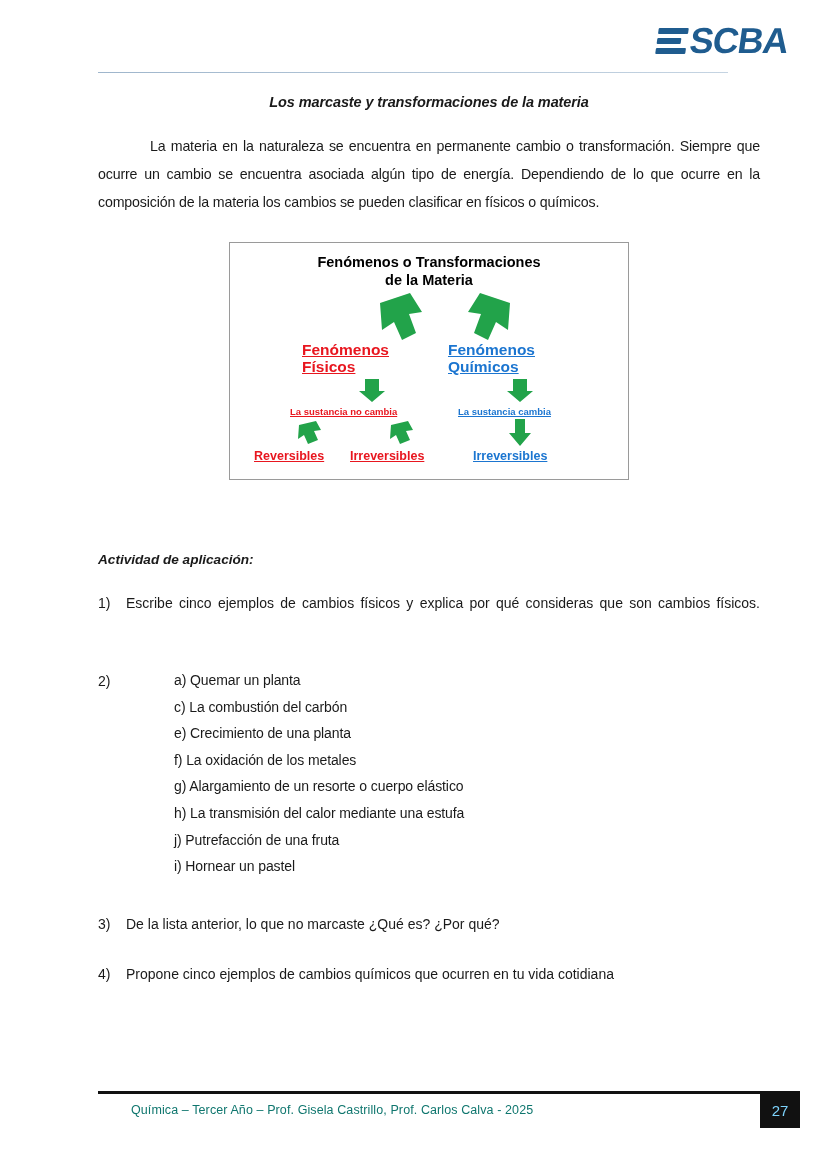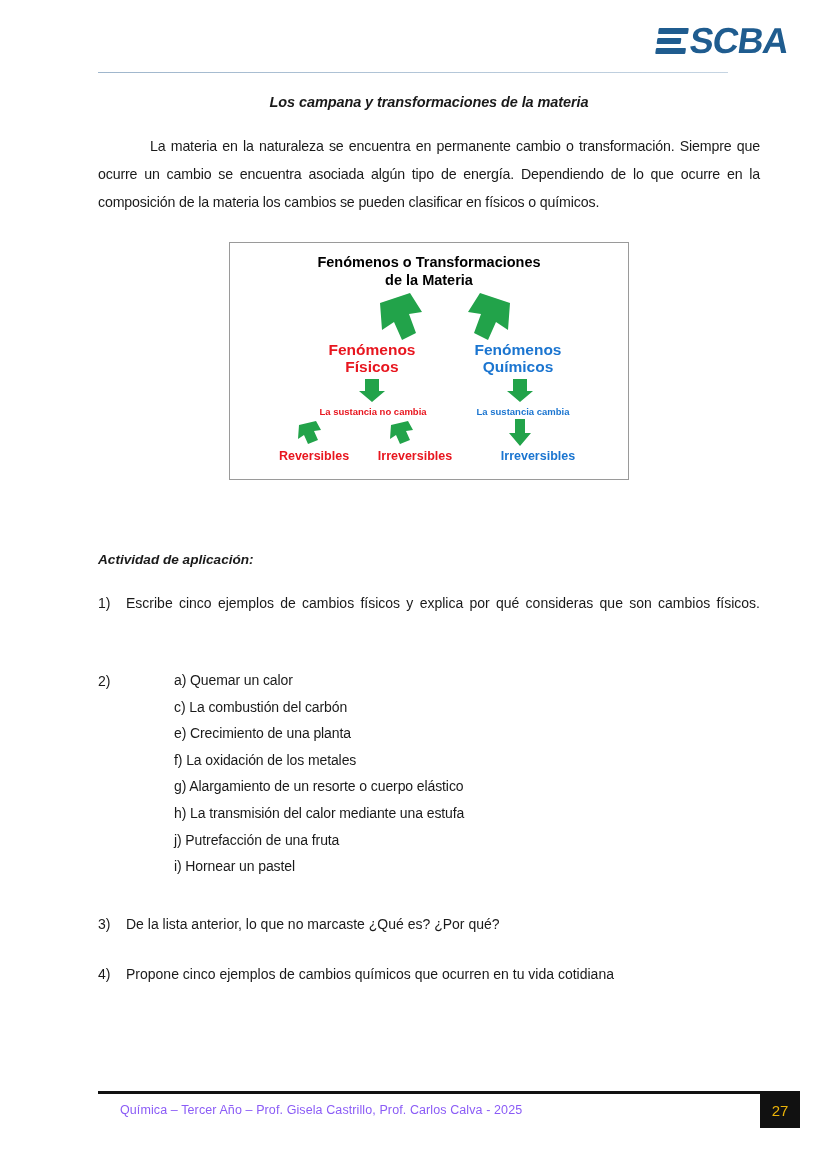--- a/index.html
+++ b/index.html
@@ -109,23 +109,23 @@
     top: 10px;
     left: 0; right: 0;
     text-align: center;
     font-weight: bold;
     font-size: 14.5px;
     line-height: 18px;
     color: #000;
   }
   .fig-label {
     position: absolute;
-    text-align: center;
     font-weight: bold;
     line-height: 17px;
+    text-decoration: underline;
   }
   .lbl-fisicos {
     left: 72px; top: 98px; width: 140px;
     font-size: 15.5px; color: #e8161f;
   }
   .lbl-quimicos {
     left: 218px; top: 98px; width: 140px;
     font-size: 15.5px; color: #1b75d0;
   }
   .lbl-nocambia {
@@ -193,34 +193,34 @@
   .footer-rule {
     position: absolute;
     left: 98px;
     top: 1091px;
     width: 702px;
     height: 2.5px;
     background: #111;
   }
   .footer-text {
     position: absolute;
-    left: 120px;
+    left: 131px;
     top: 1103px;
     font-size: 12.5px;
-    color: #8b5cf6;
+    color: #0f766e;
     letter-spacing: 0.1px;
   }
   .page-box {
     position: absolute;
     left: 760px;
     top: 1092px;
     width: 40px;
     height: 36px;
     background: #111;
-    color: #eab308;
+    color: #7dd3fc;
     display: flex;
     align-items: center;
     justify-content: center;
     font-size: 15px;
   }
 </style>
 </head>
 <body>
 
 <div class="header">
@@ -230,21 +230,21 @@
         <span></span>
         <span></span>
     </span>
     <span class="logo-text">SCBA</span>
   </div>
   <div class="header-rule"></div>
 </div>
 
 <div class="content">
 
-  <div class="doc-title">Los campana y transformaciones de la materia</div>
+  <div class="doc-title">Los marcaste y transformaciones de la materia</div>
 
   <p class="intro">La materia en la naturaleza se encuentra en permanente cambio o transformación. Siempre que ocurre un cambio se encuentra asociada algún tipo de energía. Dependiendo de lo que ocurre en la composición de la materia los cambios se pueden clasificar en físicos o químicos.</p>
 
   <div class="figure-wrap">
     <div class="figure">
 
       <div class="fig-title">
         <span>Fenómenos o Transformaciones</span><br>
         <span>de la Materia</span>
       </div>
@@ -302,21 +302,21 @@
   <ol class="qlist">
 
     <li class="q just">
       <span class="num">1)</span>
       <span class="qtext">Escribe cinco ejemplos de cambios físicos y explica por qué consideras que son cambios físicos.</span>
     </li>
 
     <li class="q">
       <span class="num">2)</span>
       <ul class="sublist">
-        <li>a) Quemar un calor</li>
+        <li>a) Quemar un planta</li>
         <li>c) La combustión del carbón</li>
         <li>e) Crecimiento de una planta</li>
         <li>f) La oxidación de los metales</li>
         <li>g) Alargamiento de un resorte o cuerpo elástico</li>
         <li>h) La transmisión del calor mediante una estufa</li>
         <li>j) Putrefacción de una fruta</li>
         <li>i) Hornear un pastel</li>
       </ul>
     </li>
 

